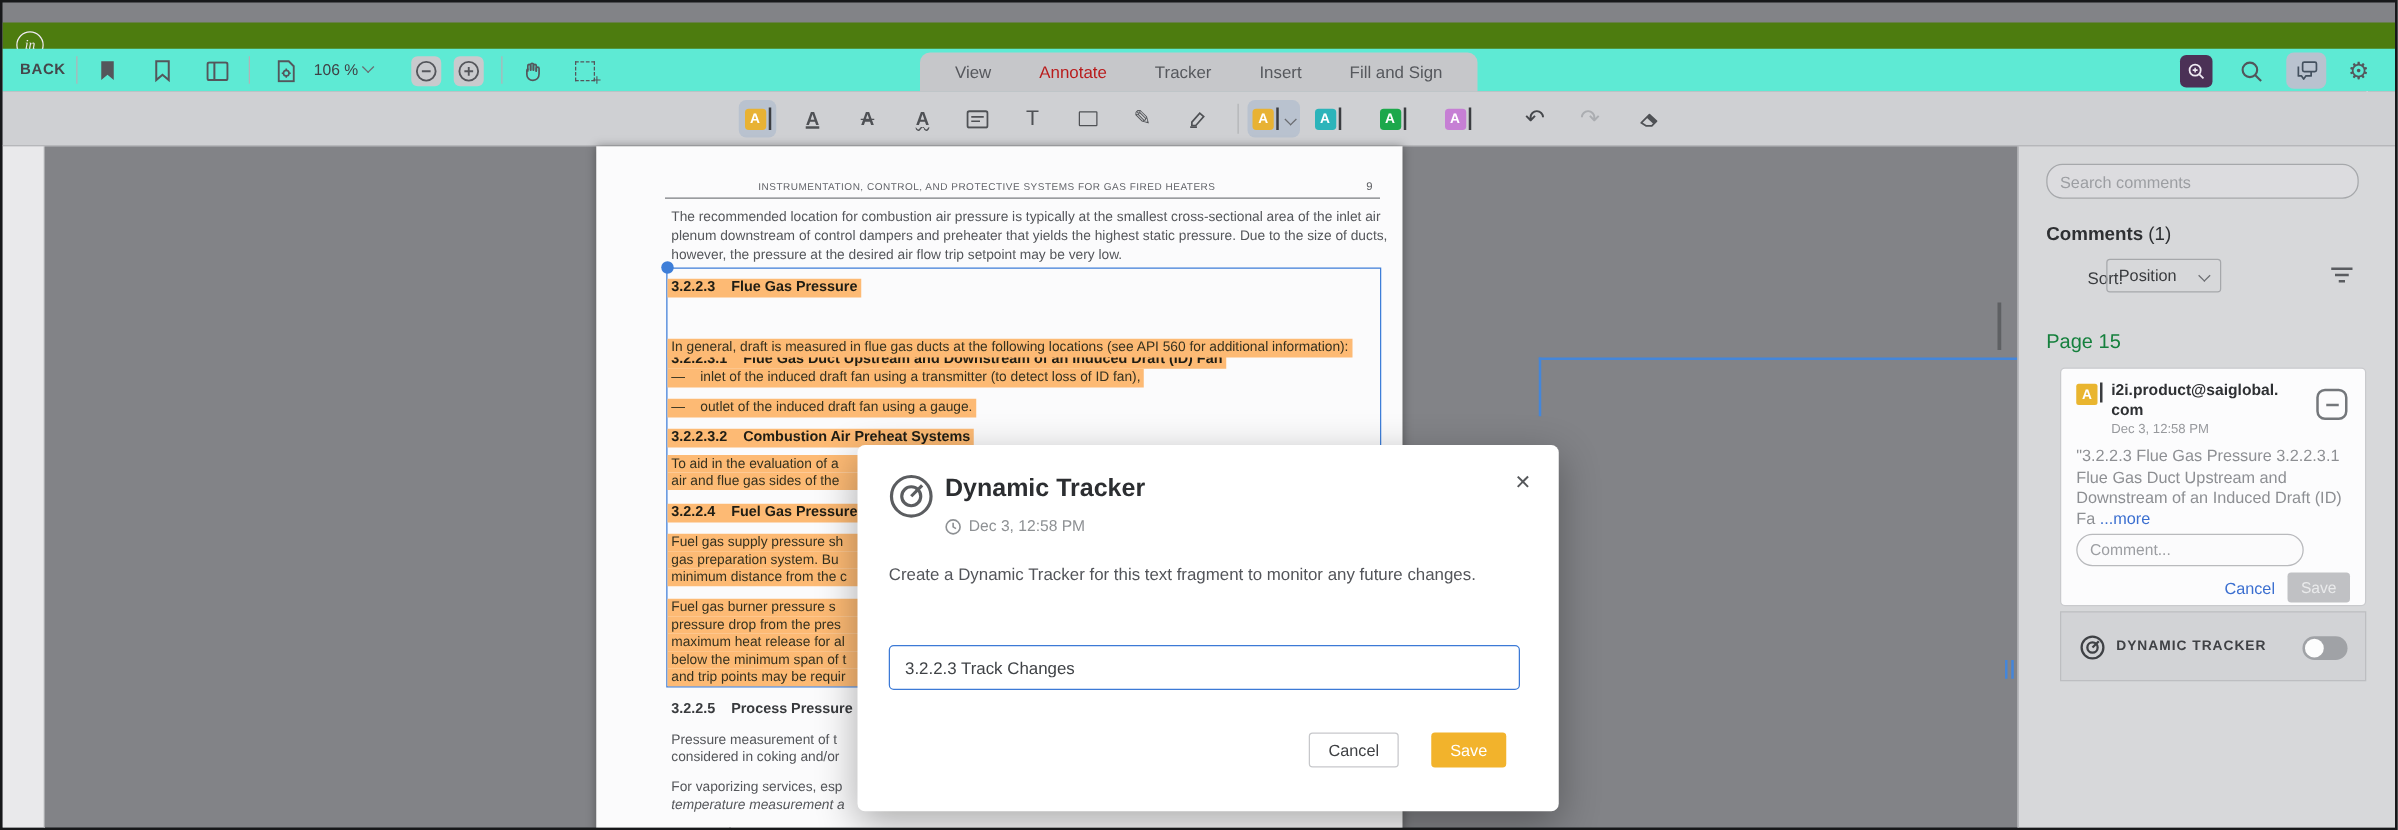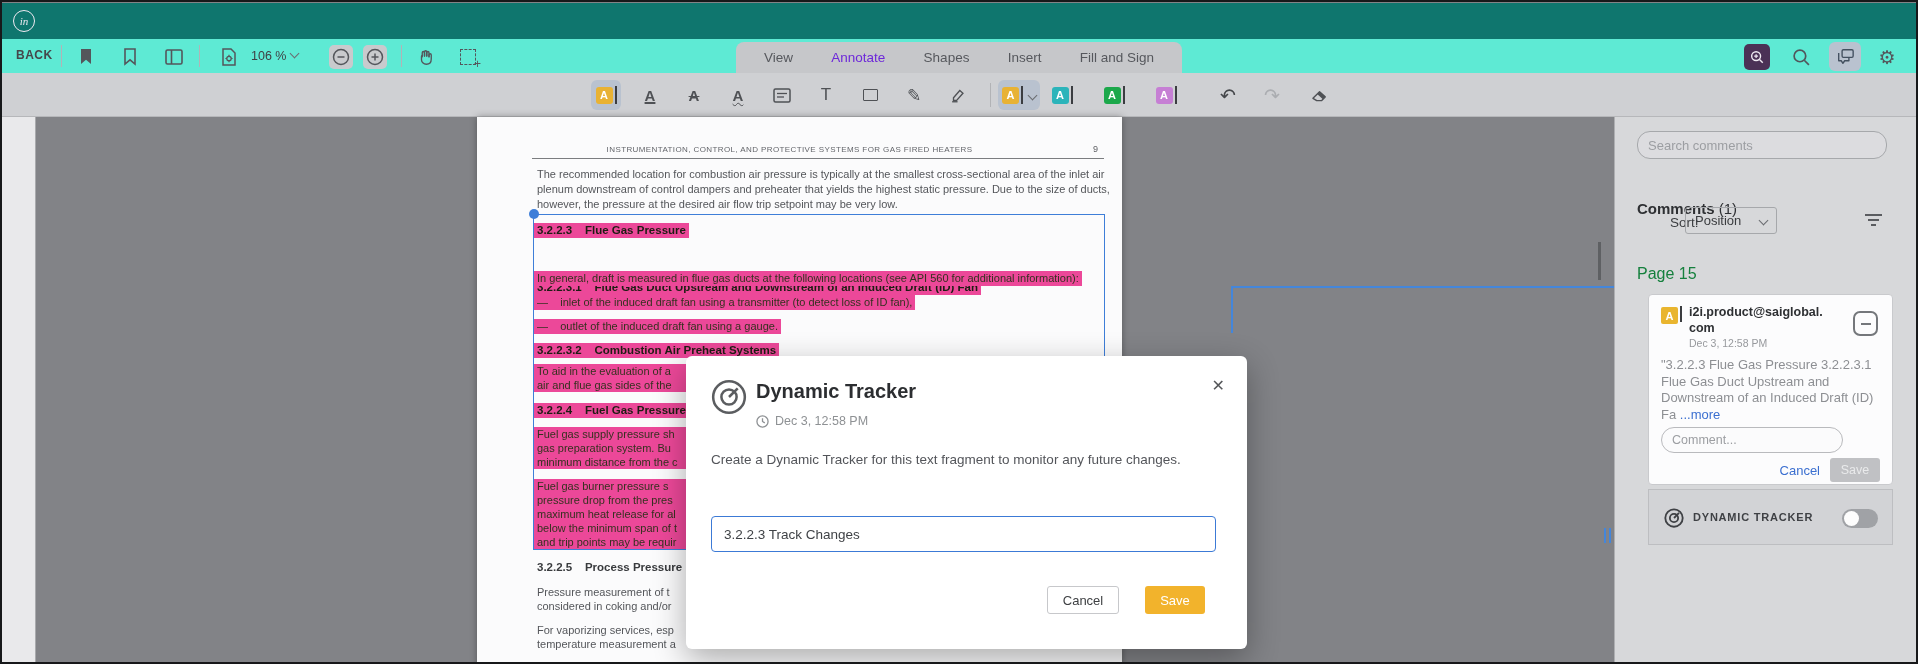--- a/index.html
+++ b/index.html
@@ -1,54 +1,54 @@
 <!DOCTYPE html>
 <html><head>
 <meta charset="utf-8">
 <style>
   html,body{margin:0;padding:0;background:#444;}
   *{box-sizing:border-box;font-family:"Liberation Sans",sans-serif;}
   .root{position:relative;width:1918px;height:664px;background:#828387;overflow:hidden;border:2px solid #17181a;}
   
-  .topbar{position:absolute;left:0;top:1px;width:100%;height:37px;background:#0f766e;}
+  .topbar{position:absolute;left:0;top:16px;width:100%;height:37px;background:#4d7c0f;}
   .logo{position:absolute;left:11px;top:7px;width:22px;height:22px;border:1.6px solid #efeaf2;border-radius:50%;color:#efeaf2;
         font:italic 11px "Liberation Serif",serif;display:flex;align-items:center;justify-content:center;}
   .help{position:absolute;right:16px;top:9px;color:#f1edf4;font-size:14px;margin-top:32px;}
   
   .row1{position:absolute;left:0;top:37px;width:100%;height:34px;background:#5eead4;}
   .row2{position:absolute;left:0;top:71px;width:100%;height:44px;background:#cfd0d3;border-bottom:1px solid #b6b7ba;}
   .vd{position:absolute;width:1px;background:#b2b3b6;}
   .back{position:absolute;left:14px;top:9px;font-size:12px;font-weight:bold;letter-spacing:.5px;color:#45474b;}
   .r1i{position:absolute;top:5px;width:26px;height:26px;display:flex;align-items:center;justify-content:center;color:#54565b;}
   .zoomtxt{position:absolute;left:249px;top:10px;font-size:12.5px;color:#3f4145;}
   .chev{display:inline-block;width:7px;height:7px;border-right:1.6px solid #6a6c70;border-bottom:1.6px solid #6a6c70;transform:rotate(45deg);margin-left:5px;vertical-align:3px;}
   .circbtn{position:absolute;top:6px;width:24px;height:24px;border-radius:5px;background:#c9cacd;display:flex;align-items:center;justify-content:center;}
   
   .tabs{position:absolute;left:734px;top:40px;width:446px;height:31px;background:#c6c7ca;border-radius:8px 8px 0 0;
         display:flex;align-items:center;justify-content:space-between;padding:0 28px;}
   .tab{font-size:13.5px;color:#56585d;cursor:default;}
-  .tab.active{color:#6d28d9;}
+  .tab.active{color:#b91c1c;}
   
   .tool{position:absolute;top:7px;width:30px;height:30px;border-radius:6px;display:flex;align-items:center;justify-content:center;color:#4f5155;}
   .tool.active{background:#b9c2cf;}
   .Aun{font-size:15px;font-weight:bold;text-decoration:underline;text-decoration-thickness:1.5px;}
   .Ast{font-size:15px;font-weight:bold;text-decoration:line-through;}
   .Asq{font-size:15px;font-weight:bold;text-decoration:underline wavy;text-decoration-thickness:1px;}
   .sw{width:17px;height:17px;border-radius:3px;color:#fff;font-size:11px;font-weight:bold;display:flex;align-items:center;justify-content:center;}
   .swbar{width:2px;height:18px;background:#3b3d41;margin-left:2px;}
   .glyph{font-family:"DejaVu Sans",sans-serif;}
   
   .leftstrip{position:absolute;left:0;top:115px;width:34px;height:549px;background:#e9e9eb;border-right:1px solid #a9aaad;}
   .page{position:absolute;left:475px;top:115px;width:645px;height:549px;background:#fbfbfc;box-shadow:0 0 7px rgba(0,0,0,.35);}
   .doc-header{position:absolute;left:40px;right:60px;top:28px;text-align:center;font-size:8px;letter-spacing:.4px;color:#63656a;text-transform:uppercase;}
   .pgnum{position:absolute;right:24px;top:27px;font-size:9px;color:#5c5e62;}
   .rule{position:absolute;left:55px;width:572px;top:41px;border-top:1px solid #7b7d80;}
   .dl{position:absolute;left:60px;color:#54565a;font-size:11px;line-height:14px;white-space:pre;}
   .dl.b{font-weight:bold;color:#393b3e;font-size:11.5px;}
-  .hl{position:absolute;left:57px;background:#ec4899;color:#35311f;font-size:11px;line-height:15px;height:15px;padding:0 3px;white-space:pre;overflow:hidden;}
+  .hl{position:absolute;left:57px;background:#fdba74;color:#35311f;font-size:11px;line-height:15px;height:15px;padding:0 3px;white-space:pre;overflow:hidden;}
   .hl.b{font-weight:bold;color:#1f1d14;font-size:11.5px;}
   .hl.p{height:14px;line-height:14px;width:560px;}
   .selrect{position:absolute;left:56px;top:97px;width:572px;height:336px;border:1px solid #3e7ed8;}
   .seldot{position:absolute;left:52px;top:92px;width:10px;height:10px;border-radius:50%;background:#3e7ed8;}
   .lead{position:absolute;background:#4486da;}
   
   .sidebar{position:absolute;left:1612px;top:115px;width:306px;height:549px;background:#d7d8da;border-left:1px solid #aeafb2;}
   .sinput{border:1px solid #a6a8ab;border-radius:13px;background:#dcdcdf;color:#3f4145;font-size:13px;padding:0 10px;outline:none;}
   .sinput::placeholder{color:#9c9ea2;}
   .card{position:absolute;left:33px;top:177px;width:245px;height:191px;background:#fcfcfd;border:1px solid #c9cacd;border-radius:4px;}
@@ -154,21 +154,21 @@
           <rect x="7" y="2" width="13" height="9" rx="1.5" fill="none" stroke="#43505f" stroke-width="1.6"></rect>
           <path d="M3 6v9h3l2 3 2-3h5V11" fill="none" stroke="#43505f" stroke-width="1.6" stroke-linejoin="round"></path>
         </svg>
     </div>
     <div class="r1i glyph" style="left:1872px;font-size:19px;">⚙</div>
   </div>
 
   <div class="tabs">
     <div class="tab">View</div>
     <div class="tab active">Annotate</div>
-    <div class="tab">Shapes</div>
+    <div class="tab">Tracker</div>
     <div class="tab">Insert</div>
     <div class="tab">Fill and Sign</div>
   </div>
 
   <div class="row2">
     <div class="tool active" style="left:589px;">
       <span class="sw" style="background:#e8b234;">A</span>
         <span class="swbar"></span>
     </div>
     <div class="tool" style="left:633px;">
@@ -255,35 +255,35 @@
     <div class="hl p" style="top:362px;">Fuel gas burner pressure s</div>
     <div class="hl p" style="top:376px;">pressure drop from the pres</div>
     <div class="hl p" style="top:390px;">maximum heat release for al</div>
     <div class="hl p" style="top:404px;">below the minimum span of t</div>
     <div class="hl p" style="top:418px;">and trip points may be requir</div>
 
     <div class="dl b" style="top:443px;">3.2.2.5    Process Pressure</div>
     <div class="dl" style="top:468px;">Pressure measurement of t</div>
     <div class="dl" style="top:482px;">considered in coking and/or</div>
     <div class="dl" style="top:506px;">For vaporizing services, esp</div>
-    <div class="dl" style="top:520px;">temperature measurement a</div>
+    <div class="dl" style="top:520px;font-style:italic;">temperature measurement a</div>
     <div class="dl b" style="top:543px;">3.2.3    Flow</div>
   </div>
 
   <div class="lead" style="left:1229px;top:284px;width:383px;height:2px;"></div>
   <div class="lead" style="left:1229px;top:284px;width:2px;height:47px;"></div>
   <div class="lead" style="left:1632px;top:286px;width:2px;height:201px;"></div>
 
   <div style="position:absolute;left:1596px;top:240px;width:3px;height:38px;background:#5e6063;"></div>
   <div class="lead" style="left:1602px;top:526px;width:2px;height:15px;"></div>
   <div class="lead" style="left:1607px;top:526px;width:2px;height:15px;"></div>
 
   <div class="sidebar">
     <input class="sinput" style="position: absolute; left: 22px; top: 14px; width: 250px; height: 28px;" placeholder="Search comments">
-    <div style="position:absolute;left:22px;top:62px;font-size:15px;font-weight:bold;color:#2e3033;margin-top:21px;">
+    <div style="position:absolute;left:22px;top:62px;font-size:15px;font-weight:bold;color:#2e3033;">
       <span>Comments</span> <span style="font-weight:normal;">(1)</span>
     </div>
     <div style="position:absolute;left:22px;top:98px;font-size:13.5px;color:#3a3c3f;margin-left:33px;">Sort:</div>
     <div style="position:absolute;left:70px;top:90px;width:92px;height:27px;border:1px solid #a6a8ab;border-radius:3px;display:flex;align-items:center;justify-content:space-between;padding:0 9px;">
       <span style="font-size:13px;color:#3a3c3f;">Position</span>
       <span class="chev"></span>
     </div>
     <div style="position:absolute;left:250px;top:97px;">
       <div style="width:17px;height:2px;background:#5a5c60;margin-bottom:3px;"></div>
       <div style="width:11px;height:2px;background:#5a5c60;margin:0 auto 3px;"></div>

